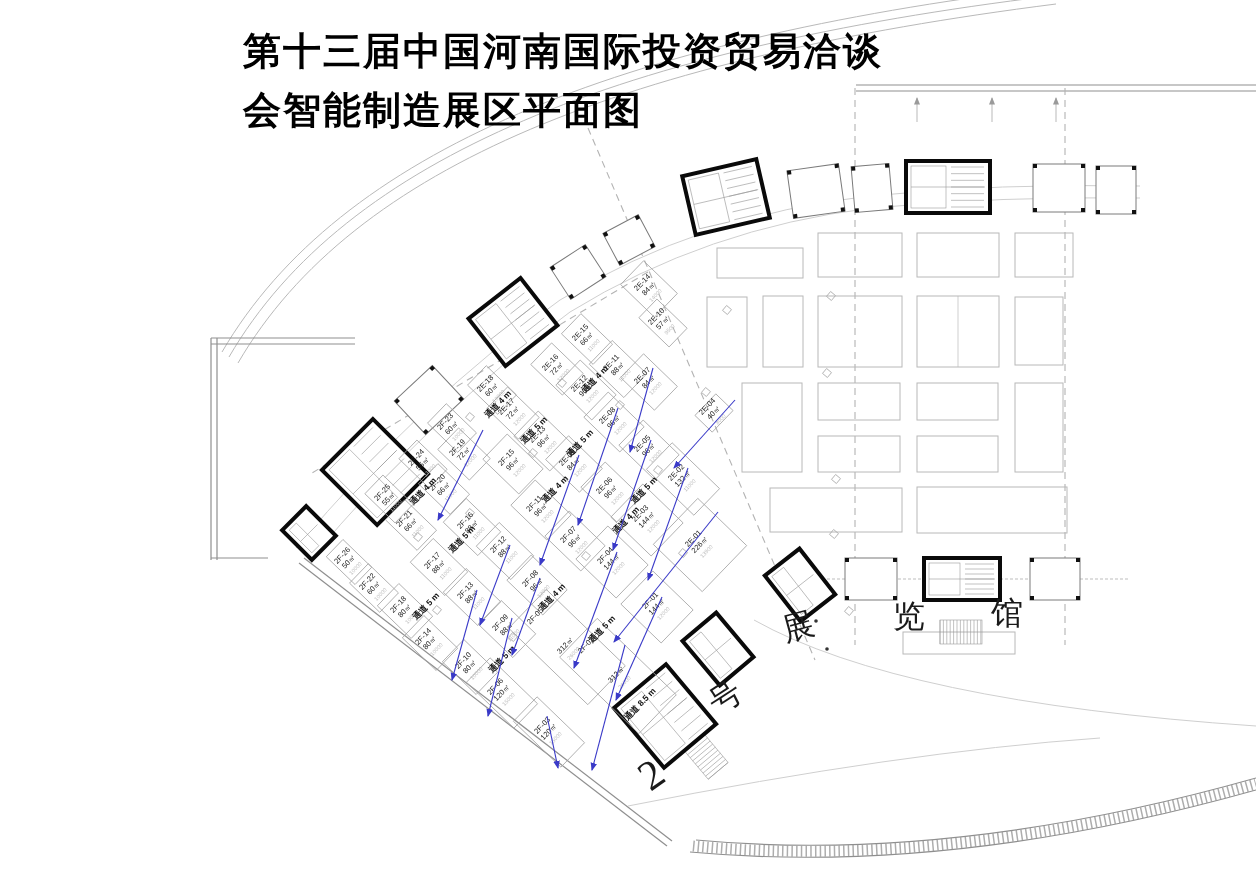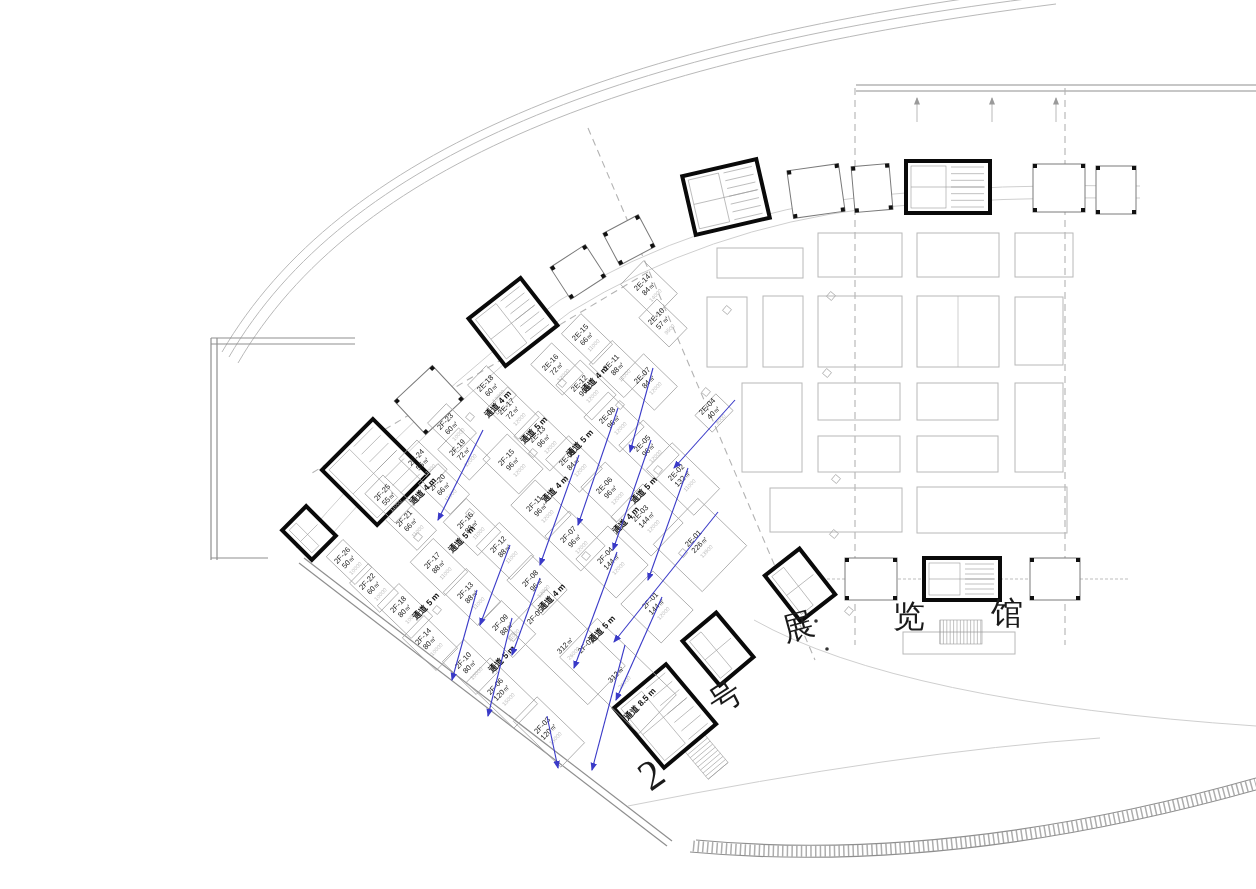--- a/index.html
+++ b/index.html
@@ -26,20 +26,22 @@
   .dash{fill:none;stroke:#b3b3b3;stroke-width:1.1;stroke-dasharray:7 5;}
   .hatchband{fill:none;stroke:#adadad;stroke-width:11;stroke-dasharray:1.5 3.2;}
   .conn{fill:none;stroke:#cfcfcf;stroke-width:1;}
   .zig{fill:none;stroke:#bdbdbd;stroke-width:1;stroke-dasharray:3 2;}
 </style>
 </head>
 <body>
 
 <div id="stage">
   <div id="title">
+    <div>第十三届中国河南国际投资贸易洽谈</div>
+    <div>会智能制造展区平面图</div>
   </div>
 
   <svg id="plan" width="1256" height="889" viewBox="0 0 1256 889">
     <defs>
       <marker id="ah" markerWidth="9" markerHeight="8" refX="6.5" refY="3" orient="auto">
         <path d="M0,0 L7.5,3 L0,6 Z" fill="#3a3ac8"></path>
       </marker>
       <marker id="ahg" markerWidth="9" markerHeight="8" refX="6.5" refY="3" orient="auto">
         <path d="M0,0 L7.5,3 L0,6 Z" fill="#9a9a9a"></path>
       </marker>

